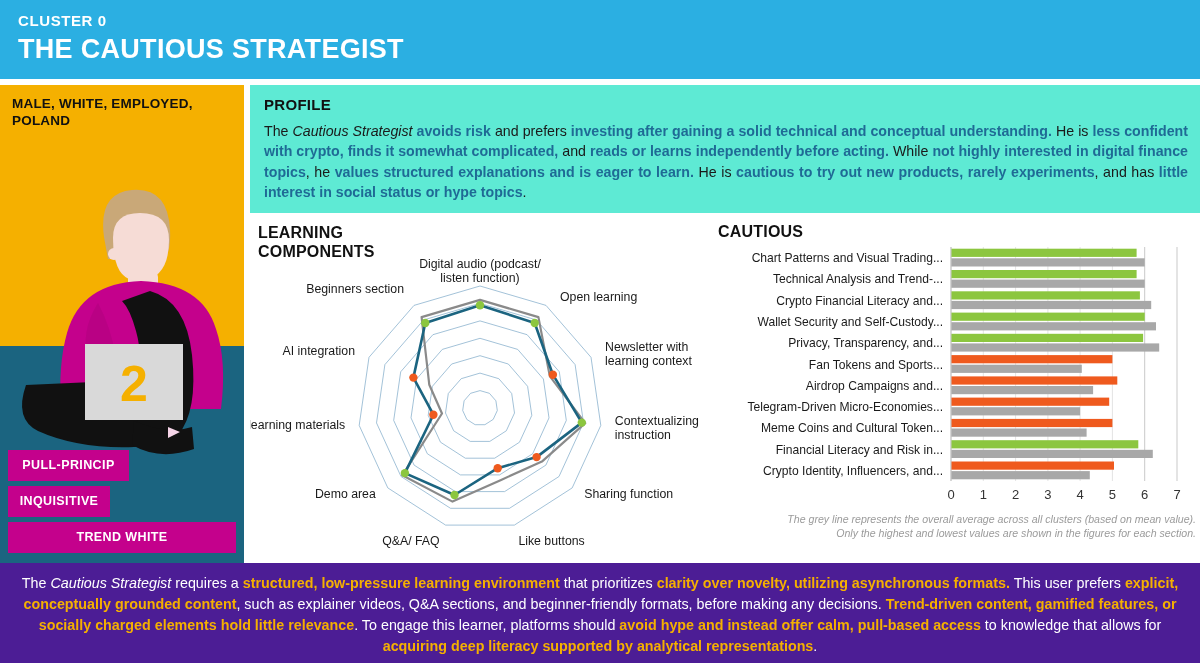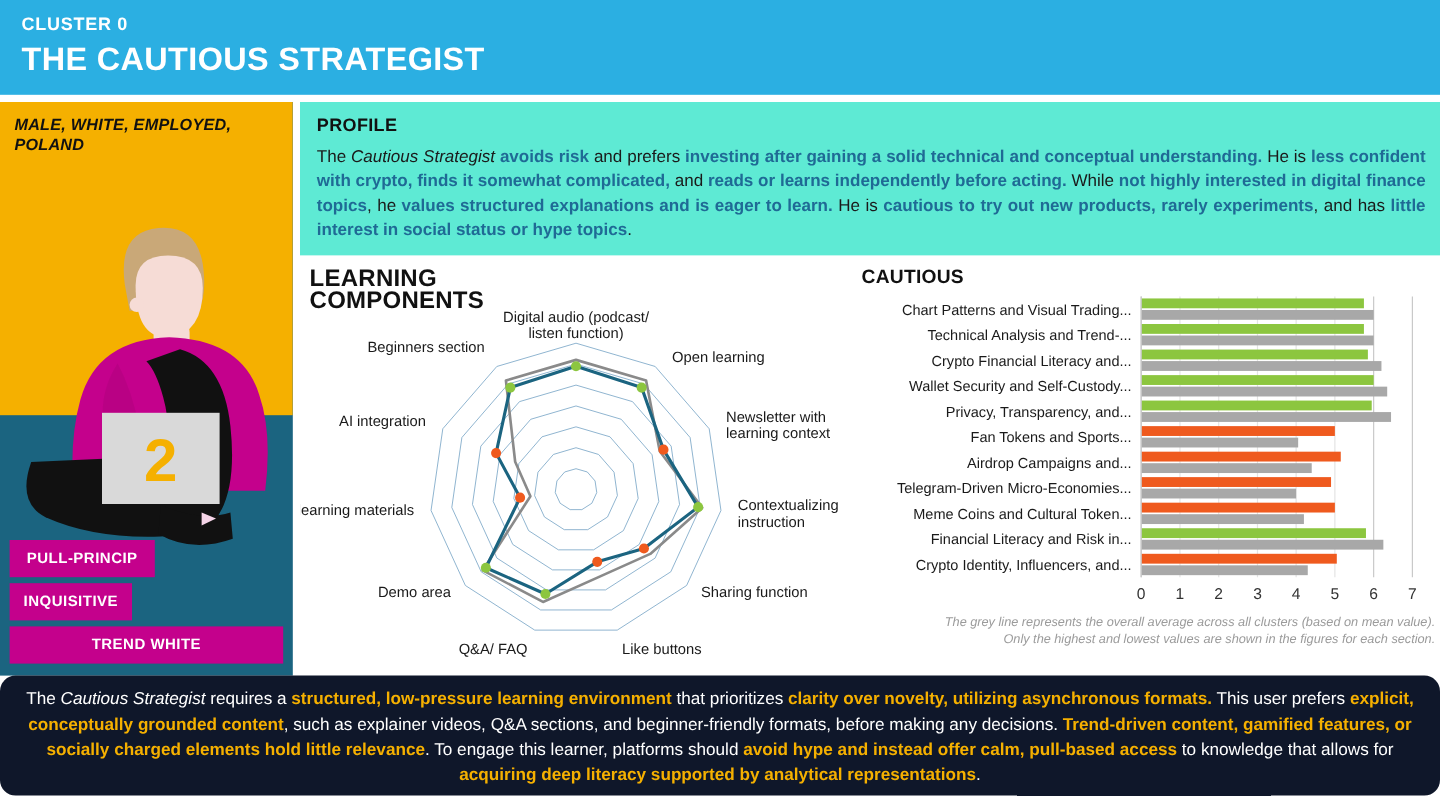--- a/index.html
+++ b/index.html
@@ -32,21 +32,21 @@
     background: #1b6480;
     overflow: hidden;
   }
   #sidebar-top {
     position: absolute; left: 0; top: 0; width: 244px; height: 261px;
     background: #f5b000;
   }
   #demo-label {
     position: absolute; left: 12px; top: 10px; width: 224px;
     color: #111111; font-size: 13.5px; font-weight: bold;
-    line-height: 17px; letter-spacing: 0.2px; z-index: 6; font-style: italic;
+    line-height: 17px; letter-spacing: 0.2px; z-index: 6;
   }
   #illustration { position: absolute; left: 0; top: 0; width: 244px; height: 478px; }
 
   
   #tags {
     position: absolute; left: 8px; top: 365px; width: 228px; z-index: 7;
   }
   .tag-row { display: flex; gap: 5px; margin-bottom: 5px; flex-direction: column; }
   .tag {
     background: #c4018c; color: #ffffff;
@@ -77,44 +77,43 @@
   
   #charts {
     position: absolute; left: 250px; top: 213px; width: 950px; height: 350px;
     background: #ffffff;
   }
 
   
   #radar-block { position: absolute; left: 0; top: 0; width: 465px; height: 350px; }
   #radar-heading {
     position: absolute; left: 8px; top: 10px;
-    font-size: 20px; font-weight: bold; color: #111;
+    font-size: 16px; font-weight: bold; color: #111;
     line-height: 19px; letter-spacing: 0.2px;
   }
   #radar-svg { position: absolute; left: 0; top: 0; }
 
   
   #bar-block { position: absolute; left: 465px; top: 0; width: 485px; height: 350px; }
   #content-heading {
     position: absolute; left: 3px; top: 10px;
     font-size: 16px; font-weight: bold; color: #111; letter-spacing: 0.2px;
   }
   #bar-svg { position: absolute; left: 0; top: 30px; }
   #footnote {
     position: absolute; left: 0; top: 299px; width: 484px;
     font-size: 10.6px; font-style: italic; color: #9b9b9b;
     line-height: 14px; text-align: right; padding-right: 3px;
   }
 
   
   #footer {
     position: absolute; left: 0; top: 563px; width: 1200px; height: 100px;
-    background: #0f172a;
+    background: #4c1d95;
     padding: 10px 18px 0 18px;
-    border-radius: 13px;
   }
   #footer-text {
     color: #ffffff; font-size: 14.3px; line-height: 21px; text-align: center;
   }
   #footer-text .hy { color: #f5b000; font-weight: bold; }
   #footer-text .it { font-style: italic; }
 </style>
 </head>
 <body>
 

